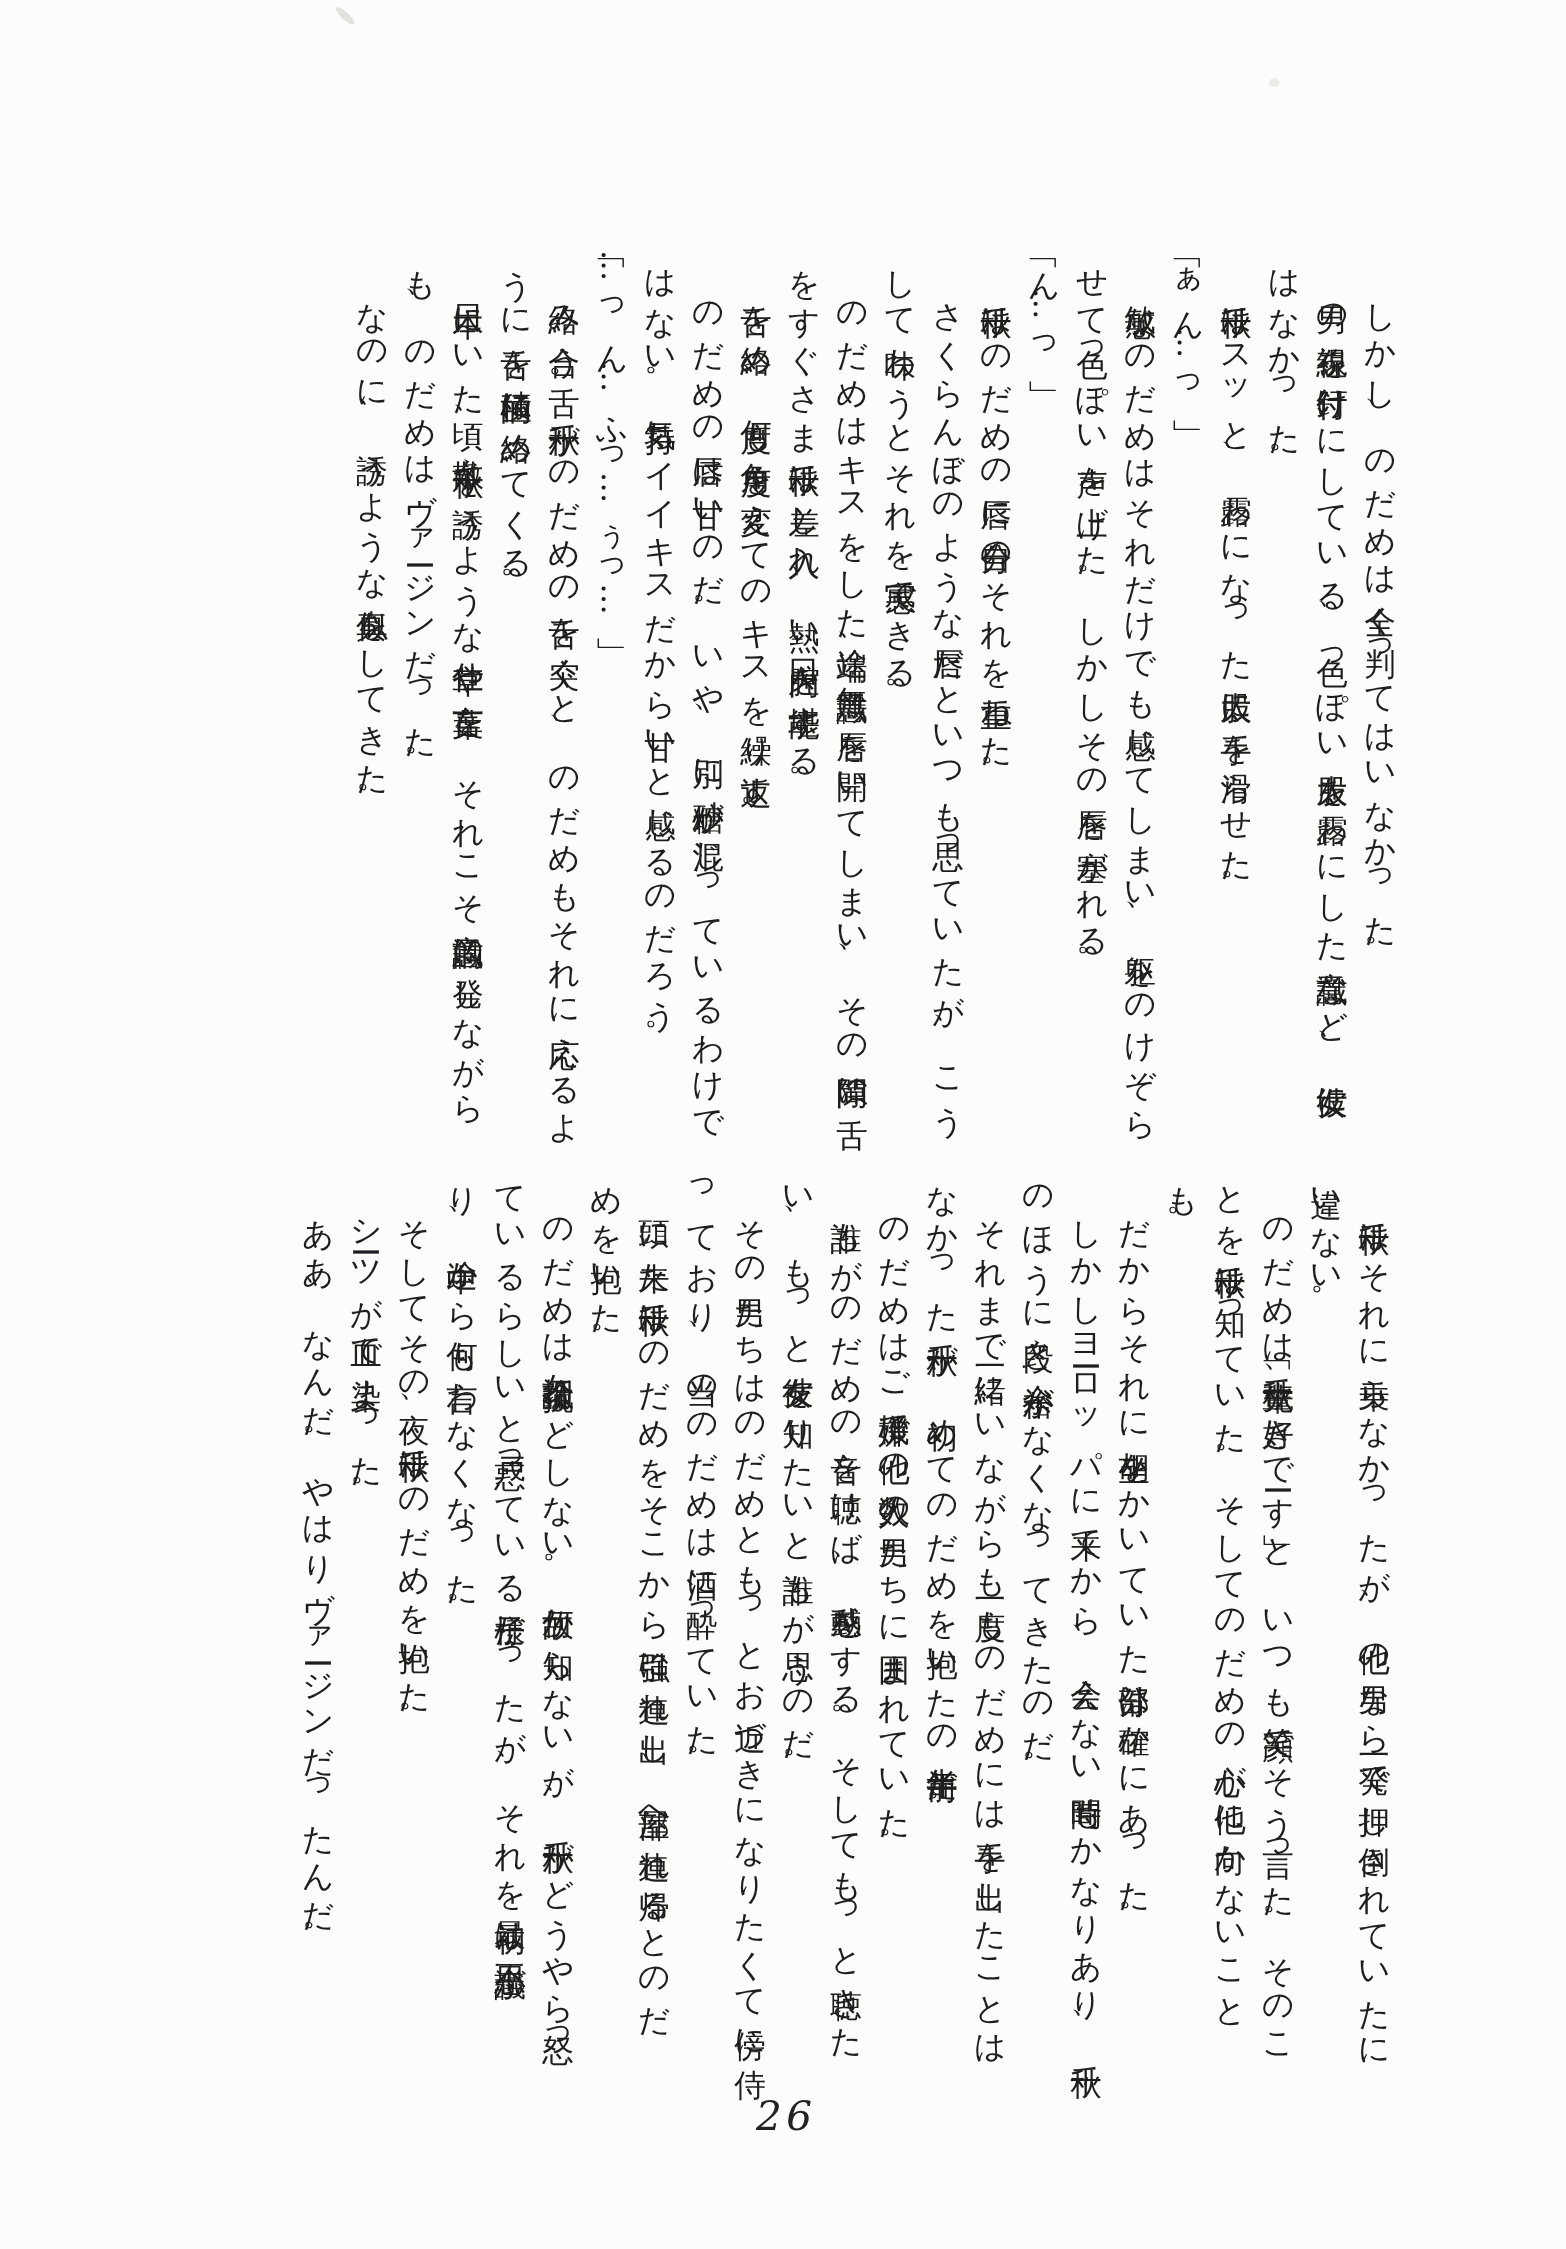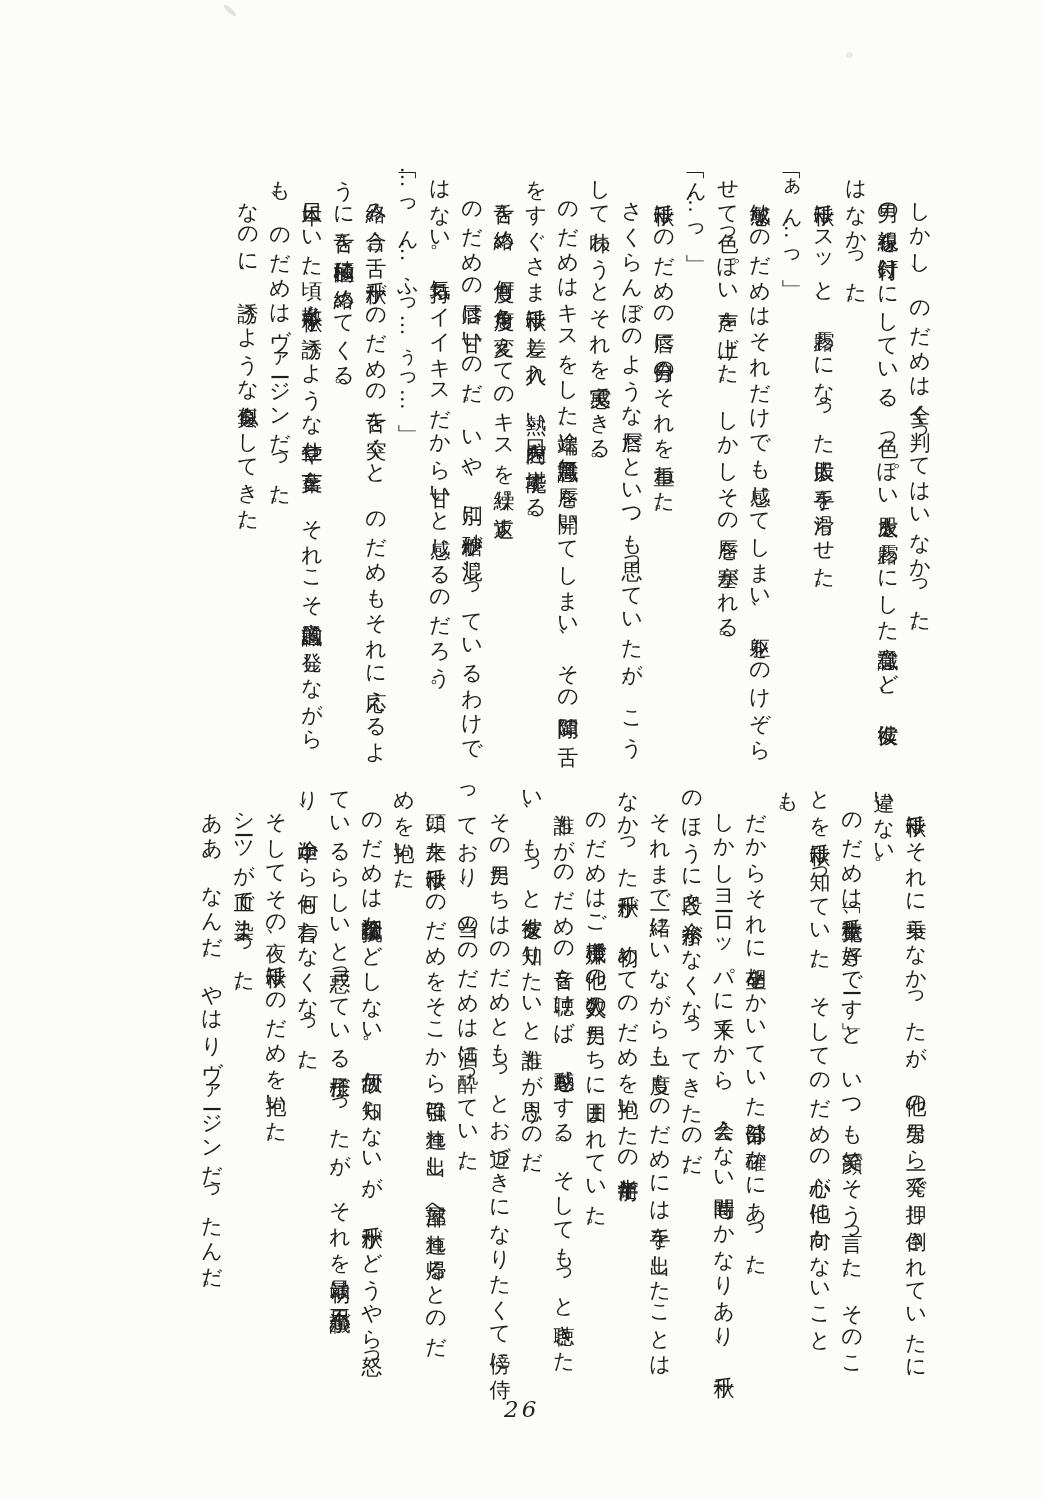--- a/index.html
+++ b/index.html
@@ -46,21 +46,21 @@
     top: 776px;
     right: 112px;
     height: 594px;
   }
   .page-number {
     position: absolute;
     top: 1396px;
     left: 504px;
     font-family: "DejaVu Serif", "Liberation Serif", serif;
     font-style: italic;
-    font-size: 23px;
+    font-size: 27px;
     letter-spacing: 3px;
     color: #222;
   }
   .speck {
     position: absolute;
     background: #cscsc8;
     background: #cbcbc6;
     border-radius: 50%;
     opacity: 0.55;
   }

